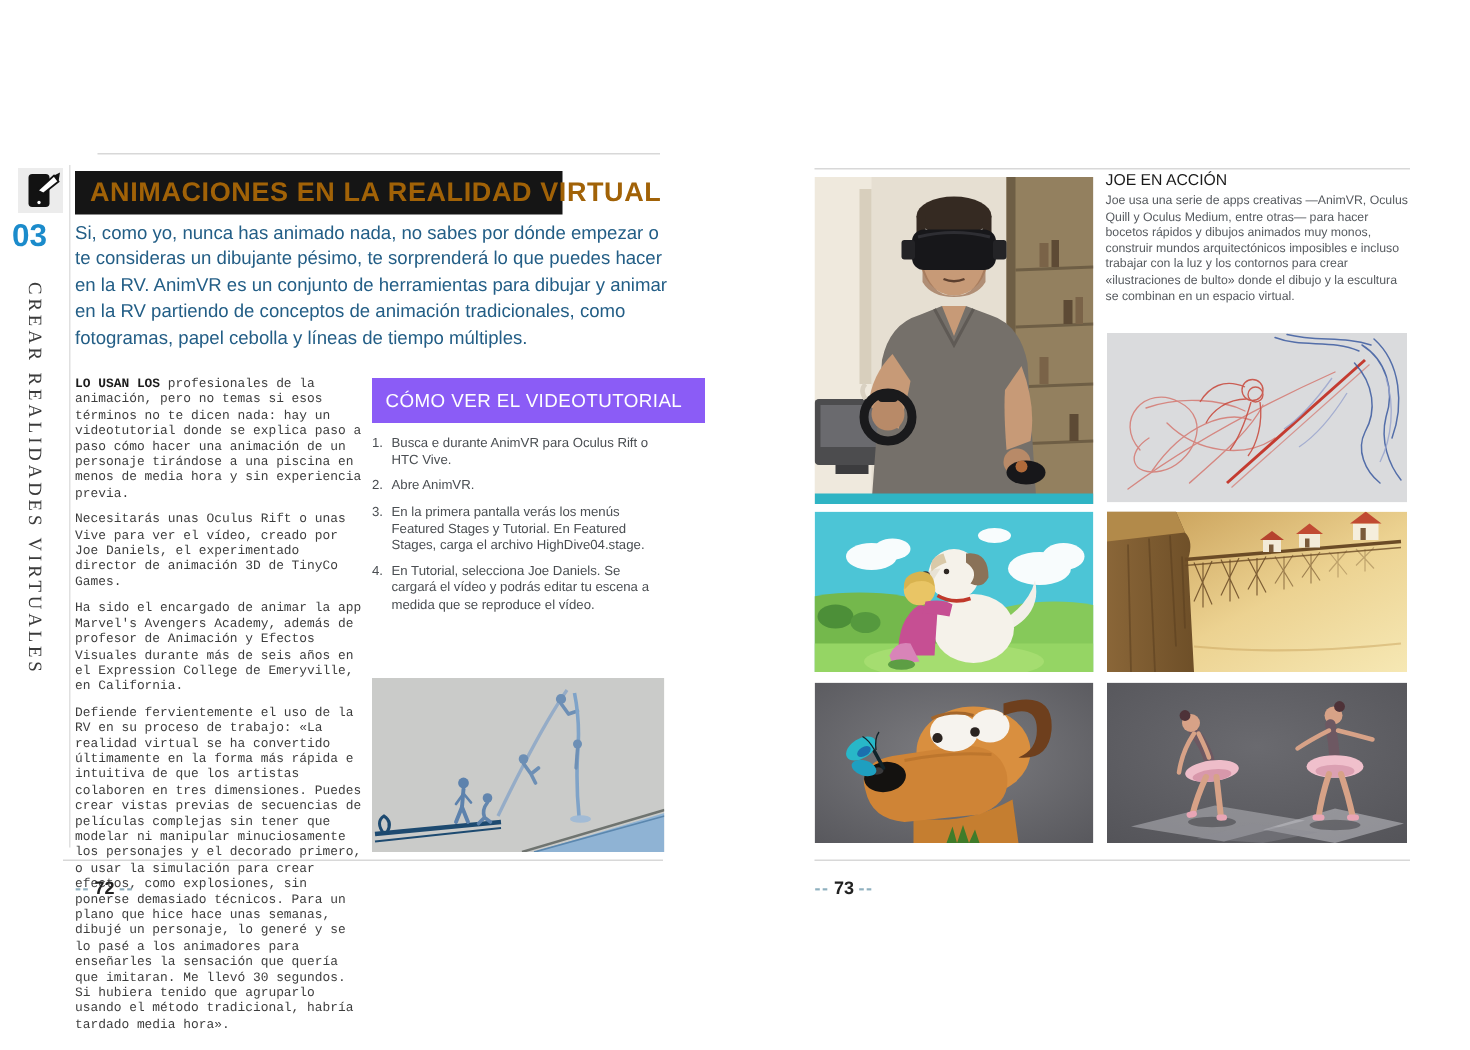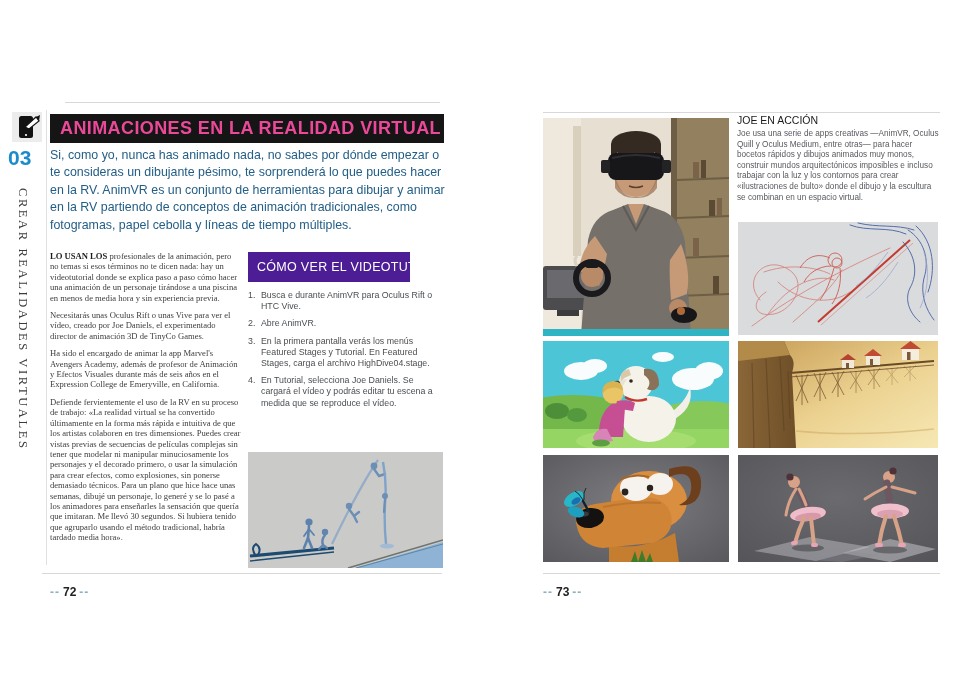--- a/index.html
+++ b/index.html
@@ -8,30 +8,30 @@
   .rule{position:absolute;height:1px;background:#d8d8d8;}
   
   #sidebar-icon{position:absolute;left:12px;top:112px;width:30px;height:30px;background:#ececec;}
   #chapter-num{position:absolute;left:8px;top:146px;width:37px;text-align:left;
                color:#1b8bcb;font-weight:bold;font-size:21px;}
   #sidebar-vrule{position:absolute;left:46px;top:110px;width:1px;height:455px;background:#e0e0e0;}
   #chapter-title{position:absolute;left:15px;top:188px;height:290px;
                  writing-mode:vertical-rl;font-family:"Liberation Serif",serif;
                  font-size:12.5px;letter-spacing:2.6px;color:#3b3b3b;}
   
-  #title-bar{position:absolute;left:50px;top:114px;width:394px;height:29px;background:#151515;
-             color:#ec4899;font-weight:bold;font-size:18px;line-height:29px;letter-spacing:.4px;
+  #title-bar{position:absolute;left:50px;top:114px;width:325px;height:29px;background:#151515;
+             color:#a16207;font-weight:bold;font-size:18px;line-height:29px;letter-spacing:.4px;
              padding-left:10px;box-sizing:border-box;white-space:nowrap;}
   #intro{position:absolute;left:50px;top:147px;width:397px;margin:0;
          color:#235e86;font-size:12.4px;line-height:17.4px;}
   #col-left{position:absolute;left:50px;top:251px;width:192px;
             font-family:"Liberation Serif",serif;font-size:8.6px;line-height:10.4px;color:#3d3d3d;}
-  #col-left p{margin:0 0 7px 0;}
+  #col-left p{margin:0 0 7px 0;font-family:Liberation Mono, monospace;}
   #col-left .leadin{font-weight:bold;color:#1c1c1c;}
-  #box-header{position:absolute;left:248px;top:252px;width:162px;height:30px;background:#4c1d95;
+  #box-header{position:absolute;left:248px;top:252px;width:222px;height:30px;background:#8b5cf6;
               color:#fff;font-size:12.5px;line-height:30px;letter-spacing:.3px;
               padding-left:9px;box-sizing:border-box;white-space:nowrap;}
   #box-body{position:absolute;left:248px;top:290px;width:195px;
             font-size:8.8px;line-height:11.2px;color:#4a4e52;}
   #box-body .box-intro{margin:0 0 7px 0;}
   #steps{margin:0;padding:0;list-style:none;}
   #steps li{display:flex;margin:0 0 6px 0;}
   #steps .num{width:13px;flex:0 0 13px;}
   #illus-diving{position:absolute;left:248px;top:452px;width:195px;height:116px;}
   

